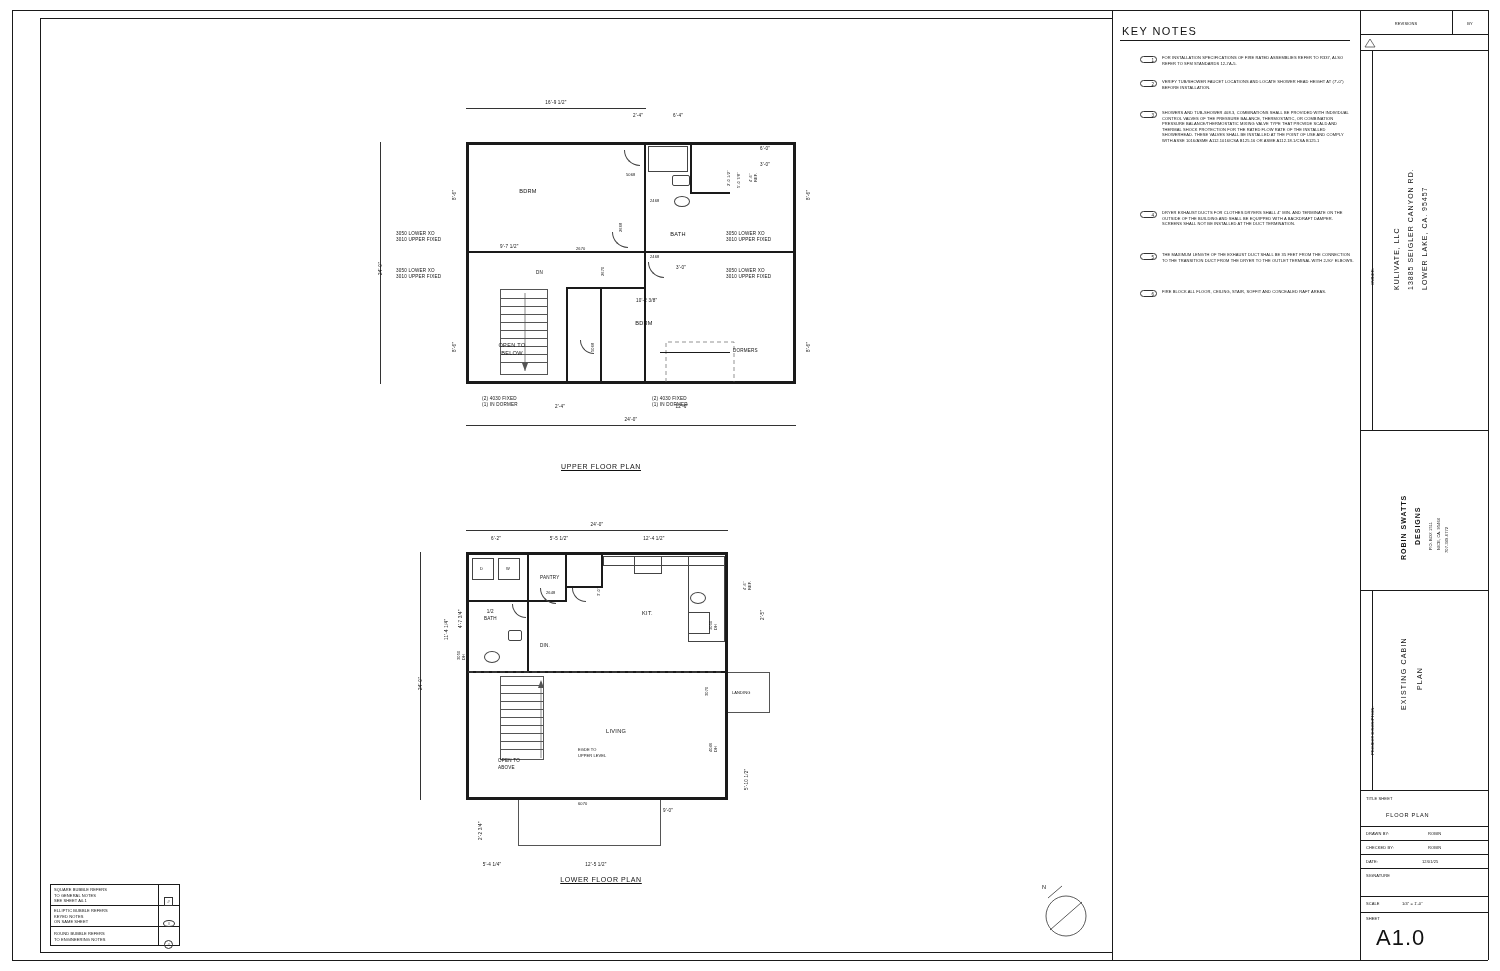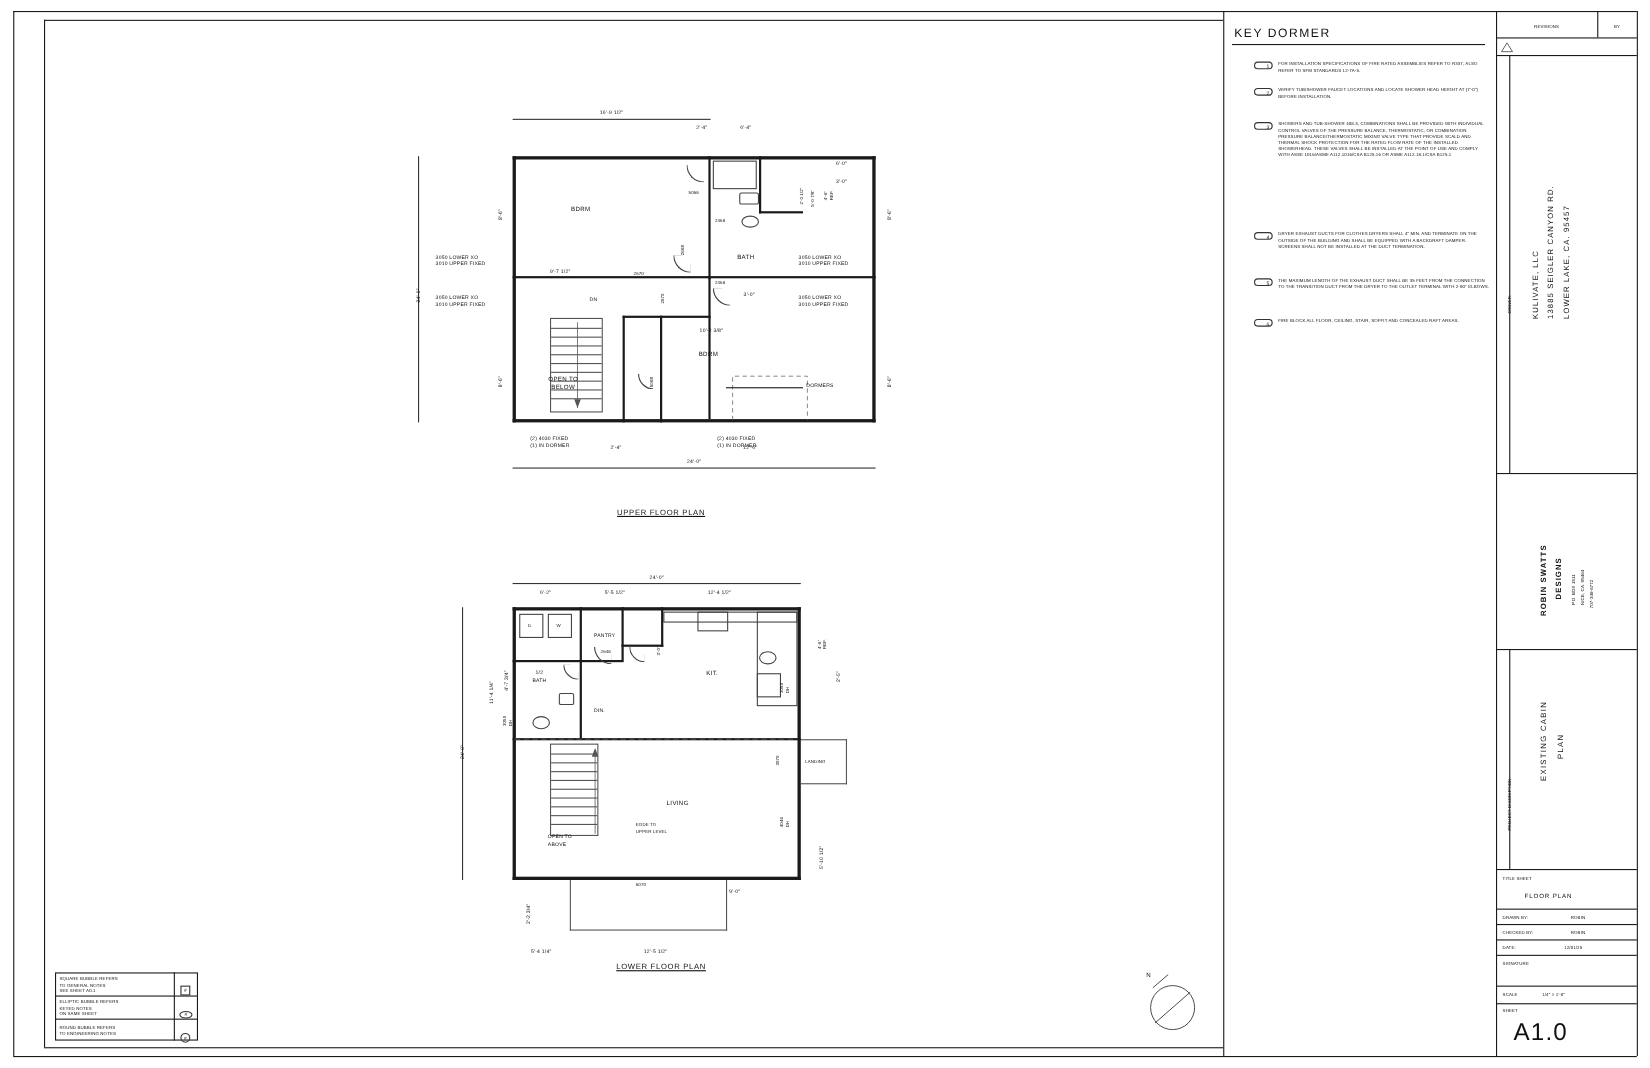--- a/index.html
+++ b/index.html
@@ -52,21 +52,21 @@
   <div class="ln hl" style="left:12px;top:10px;width:1476px;"></div>
   <div class="ln hl" style="left:12px;top:960px;width:1476px;"></div>
   <div class="ln vl" style="left:12px;top:10px;height:950px;"></div>
   <div class="ln vl" style="left:1488px;top:10px;height:950px;"></div>
 
   <div class="ln hl" style="left:40px;top:18px;width:1072px;"></div>
   <div class="ln hl" style="left:40px;top:952px;width:1072px;"></div>
   <div class="ln vl" style="left:40px;top:18px;height:934px;"></div>
   <div class="ln vl" style="left:1112px;top:10px;height:950px;"></div>
 
-  <div class="t lg" style="left:1122px;top:25px;">KEY DORMER</div>
+  <div class="t lg" style="left:1122px;top:25px;">KEY NOTES</div>
   <div class="ln hl" style="left:1120px;top:40px;width:230px;"></div>
 
   <div class="keynum" style="left:1140px;top:56px;">
       <span>1</span>
     </div>
   <div class="t xtiny" style="left:1162px;top:55px;width:190px;white-space:normal;line-height:5.6px;">FOR INSTALLATION SPECIFICATIONS OF FIRE RATED ASSEMBLIES REFER TO R337, ALSO REFER TO SFM STANDARDS 12-7A-5.</div>
 
   <div class="keynum" style="left:1140px;top:80px;">
       <span>2</span>
     </div>

